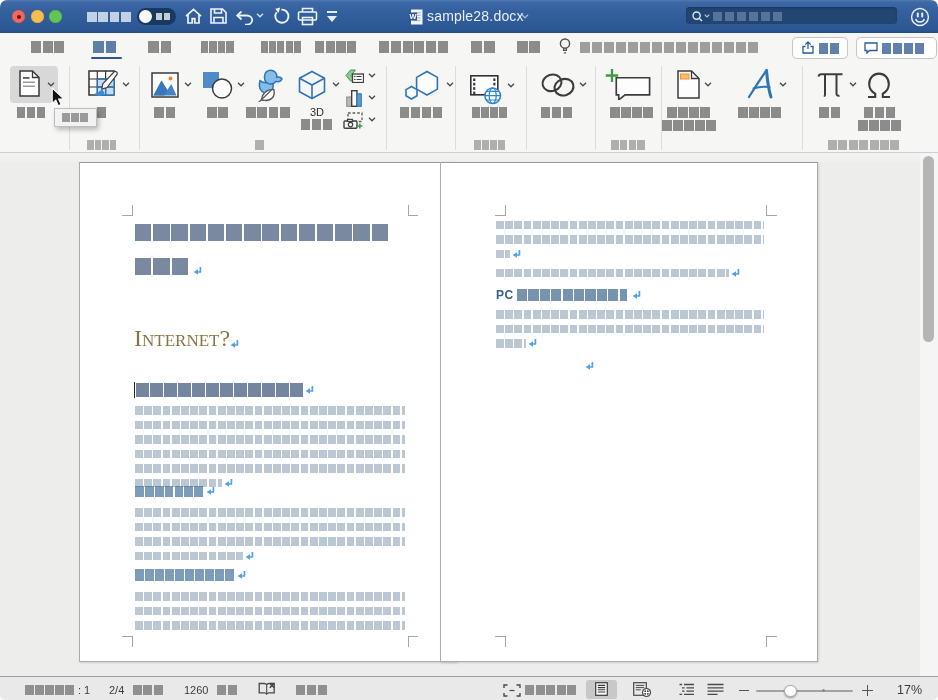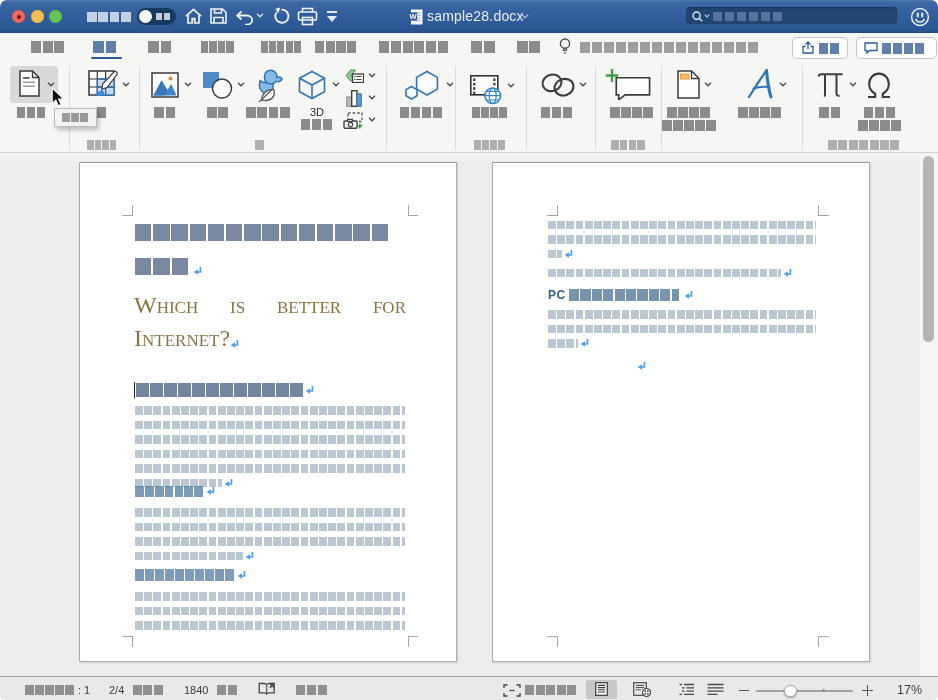--- a/index.html
+++ b/index.html
@@ -335,26 +335,20 @@
  <div class="page" style="left:79px">
   <div class="cm tl" style="left:42px;top:42px"></div>
   <div class="cm tr" style="left:327.5px;top:42px"></div>
   <div class="cm bl2" style="left:42px;top:473px"></div>
   <div class="cm br" style="left:327.5px;top:473px"></div>
   <div class="st" style="left:55px;top:61px;width:254px;height:17px;--i:16.4px;--s:18.2px;--c:rgba(32,58,97,.6)"></div>
   <div class="st" style="left:55px;top:95px;width:55px;height:17px;--i:16.4px;--s:18.4px;--c:rgba(32,58,97,.6)"></div>
   <svg class="ab pw" style="left:113px;top:103px">
           <use href="#pl"></use>
         </svg>
-  <div class="ab" style="left:54px;top:130px;width:272px;font-family:'Liberation Serif',serif;font-variant:small-caps;font-size:24px;color:#8a7444;display:flex;justify-content:space-between;line-height:24px">
-          <span>Which</span>
-          <span>is</span>
-          <span>better</span>
-          <span>for</span>
-        </div>
   <div class="ab" style="left:54px;top:163px;font-family:'Liberation Serif',serif;font-variant:small-caps;font-size:24px;color:#8a7444;line-height:24px">Internet?</div>
   <svg class="ab pw" style="left:150px;top:176px">
           <use href="#pl"></use>
         </svg>
   <div class="ab" style="left:53.8px;top:218.5px;width:1.3px;height:16px;background:#222"></div>
   <div class="st" style="left:55.5px;top:220px;width:168px;height:13.5px;--i:12.6px;--s:14px;--c:rgba(31,60,100,.62)"></div>
   <svg class="ab pw" style="left:225px;top:222px">
           <use href="#pl"></use>
         </svg>
   <div class="bl" style="left:55px;top:243px;width:270px"></div>
@@ -378,21 +372,21 @@
           <use href="#pl"></use>
         </svg>
   <div class="st" style="left:55px;top:406px;width:100px;height:11.5px;--i:8.9px;--s:10px;--c:rgba(44,95,143,.62)"></div>
   <svg class="ab pw" style="left:157px;top:406.5px">
           <use href="#pl"></use>
         </svg>
   <div class="bl" style="left:55px;top:429px;width:270px"></div>
   <div class="bl" style="left:55px;top:443.5px;width:270px"></div>
   <div class="bl" style="left:55px;top:458px;width:270px"></div>
  </div>
- <div class="page" style="left:492px">
+ <div class="page" style="left:440px">
   <div class="cm tl" style="left:54px;top:42px"></div>
   <div class="cm tr" style="left:325px;top:42px"></div>
   <div class="cm bl2" style="left:54px;top:473px"></div>
   <div class="cm br" style="left:325px;top:473px"></div>
   <div class="bl" style="left:55px;top:57.5px;width:268px"></div>
   <div class="bl" style="left:55px;top:72px;width:268px"></div>
   <div class="bl" style="left:55px;top:86.5px;width:14px"></div>
   <svg class="ab pw" style="left:71px;top:85.5px">
           <use href="#pl"></use>
         </svg>
@@ -417,21 +411,21 @@
  </div>
  <div class="ab" style="left:920px;top:0;width:18px;height:523px;background:#f5f5f5"></div>
  <div class="ab" style="left:922.5px;top:3px;width:11px;height:186px;border-radius:5.5px;background:#b5b5b5"></div>
 </div>
 
 <div id="sbar">
   <div class="st" style="left:25px;top:7.5px;width:50px;height:10.5px;--i:8.6px;--s:10px;--c:rgba(55,55,55,.5)"></div>
   <div class="ab" style="left:78px;top:7px">: 1</div>
   <div class="ab" style="left:109px;top:7px">2/4</div>
   <div class="st" style="left:133px;top:7.5px;width:31px;height:10.5px;--i:8.9px;--s:10.4px;--c:rgba(55,55,55,.5)"></div>
-  <div class="ab" style="left:184px;top:7px">1840</div>
+  <div class="ab" style="left:184px;top:7px">1260</div>
   <div class="st" style="left:216.5px;top:7.5px;width:21px;height:10.5px;--i:9px;--s:10.6px;--c:rgba(55,55,55,.5)"></div>
   <svg class="ab" style="left:258px;top:5px" width="18" height="13" viewBox="0 0 18 13">
         <path d="M1.2 1.5h5.2c1.1 0 1.9.5 2.3 1.2.4-.7 1.2-1.2 2.3-1.2h5.2v9.3h-5.3c-1 0-1.8.5-2.2 1.2-.4-.7-1.2-1.2-2.2-1.2H1.2Z" fill="none" stroke="#4a4a4a" stroke-width="1.3"></path>
         <path d="M8.7 3v9" stroke="#4a4a4a" stroke-width="1.1"></path>
         <path d="M11.8 1.2 16.3 5.8M16.3 1.2 11.8 5.8" stroke="#3f3f3f" stroke-width="1.5"></path>
       </svg>
   <div class="st" style="left:296px;top:7.5px;width:33px;height:10.5px;--i:9.4px;--s:11px;--c:rgba(55,55,55,.5)"></div>
   <svg class="ab" style="left:503px;top:6.5px" width="18" height="13" viewBox="0 0 18 13" fill="none" stroke="#4a4a4a" stroke-width="1.4">
         <path d="M1 4V1h3.5M13.5 1H17v3M17 9v3h-3.5M4.5 12H1V9"></path>
         <path d="M6.5 6.5h5" stroke-width="1.2"></path>

